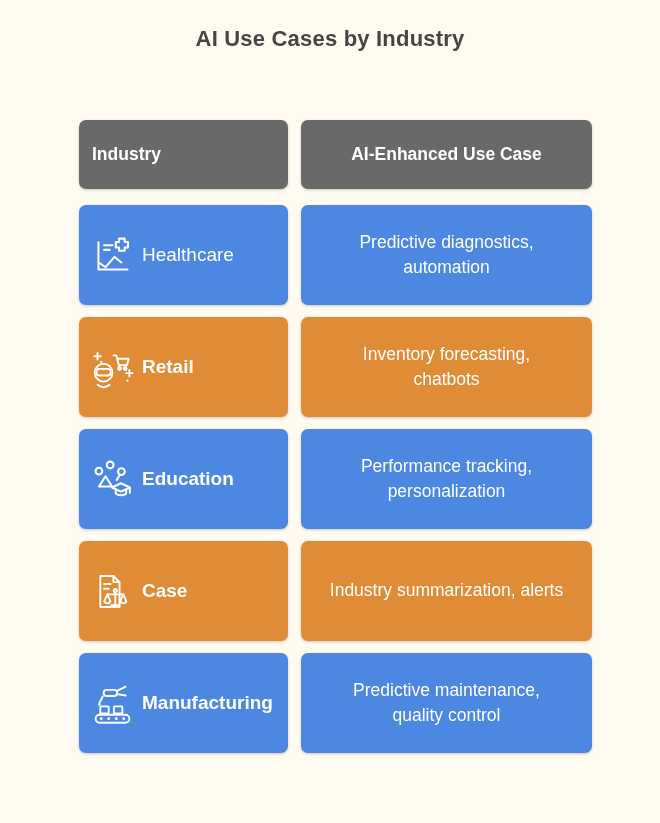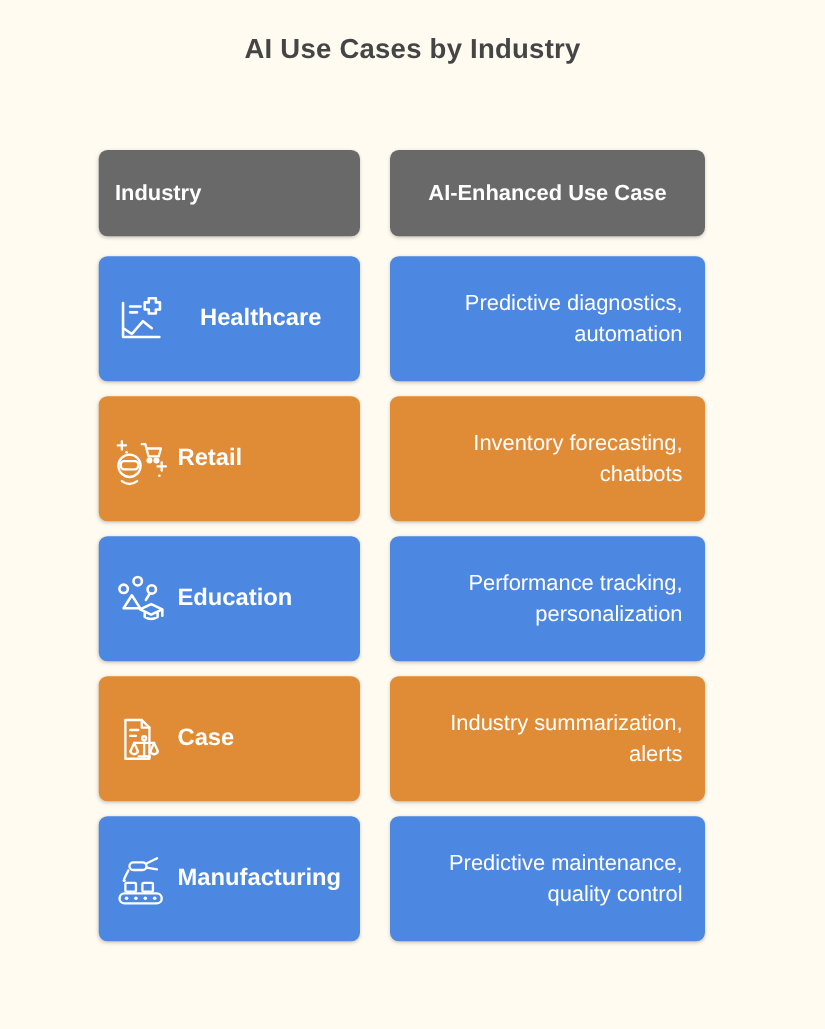--- a/index.html
+++ b/index.html
@@ -19,30 +19,30 @@
     color: #454545;
     letter-spacing: 0.2px;
   }
   .table {
     position: absolute;
     left: 79px;
     top: 120px;
     display: flex;
     flex-direction: column;
   }
-  .row { display: flex; gap: 24px; margin-bottom: 12px; }
+  .row { display: flex; gap: 13px; margin-bottom: 12px; }
   .row.header-row { margin-bottom: 16px; }
   .cell {
     border-radius: 7px;
     box-shadow: 0 1px 3px rgba(0,0,0,0.20);
     color: #FFFFFF;
     box-sizing: border-box;
   }
   .cell.col-left  { width: 209px; }
-  .cell.col-right { width: 252px; text-align: right; }
+  .cell.col-right { width: 291px; }
   .header-row .cell {
     height: 69px;
     background: #696969;
     display: flex;
     align-items: center;
     font-weight: bold;
     font-size: 17.5px;
   }
   .header-cell-left  { padding-left: 13px; }
   .header-cell-right { justify-content: center; }
@@ -55,21 +55,21 @@
     padding-left: 11px;
   }
   .icon {
     width: 45px; height: 45px;
     flex: none;
     margin-right: 7px;
     display: block;
   }
   .icon svg { width: 100%; height: 100%; display: block; }
   .industry-label { font-size: 19px; font-weight: bold; }
-  .row-healthcare .industry-label { font-weight: bold; margin-left: 18px; }
+  .row-healthcare .industry-label { font-weight: normal; }
   .usecase-cell {
     display: flex;
     align-items: center;
     justify-content: center;
     text-align: center;
     font-size: 17.5px;
     line-height: 1.45;
     padding: 16px 18px;
   }
   .usecase-text { max-width: 235px; }

